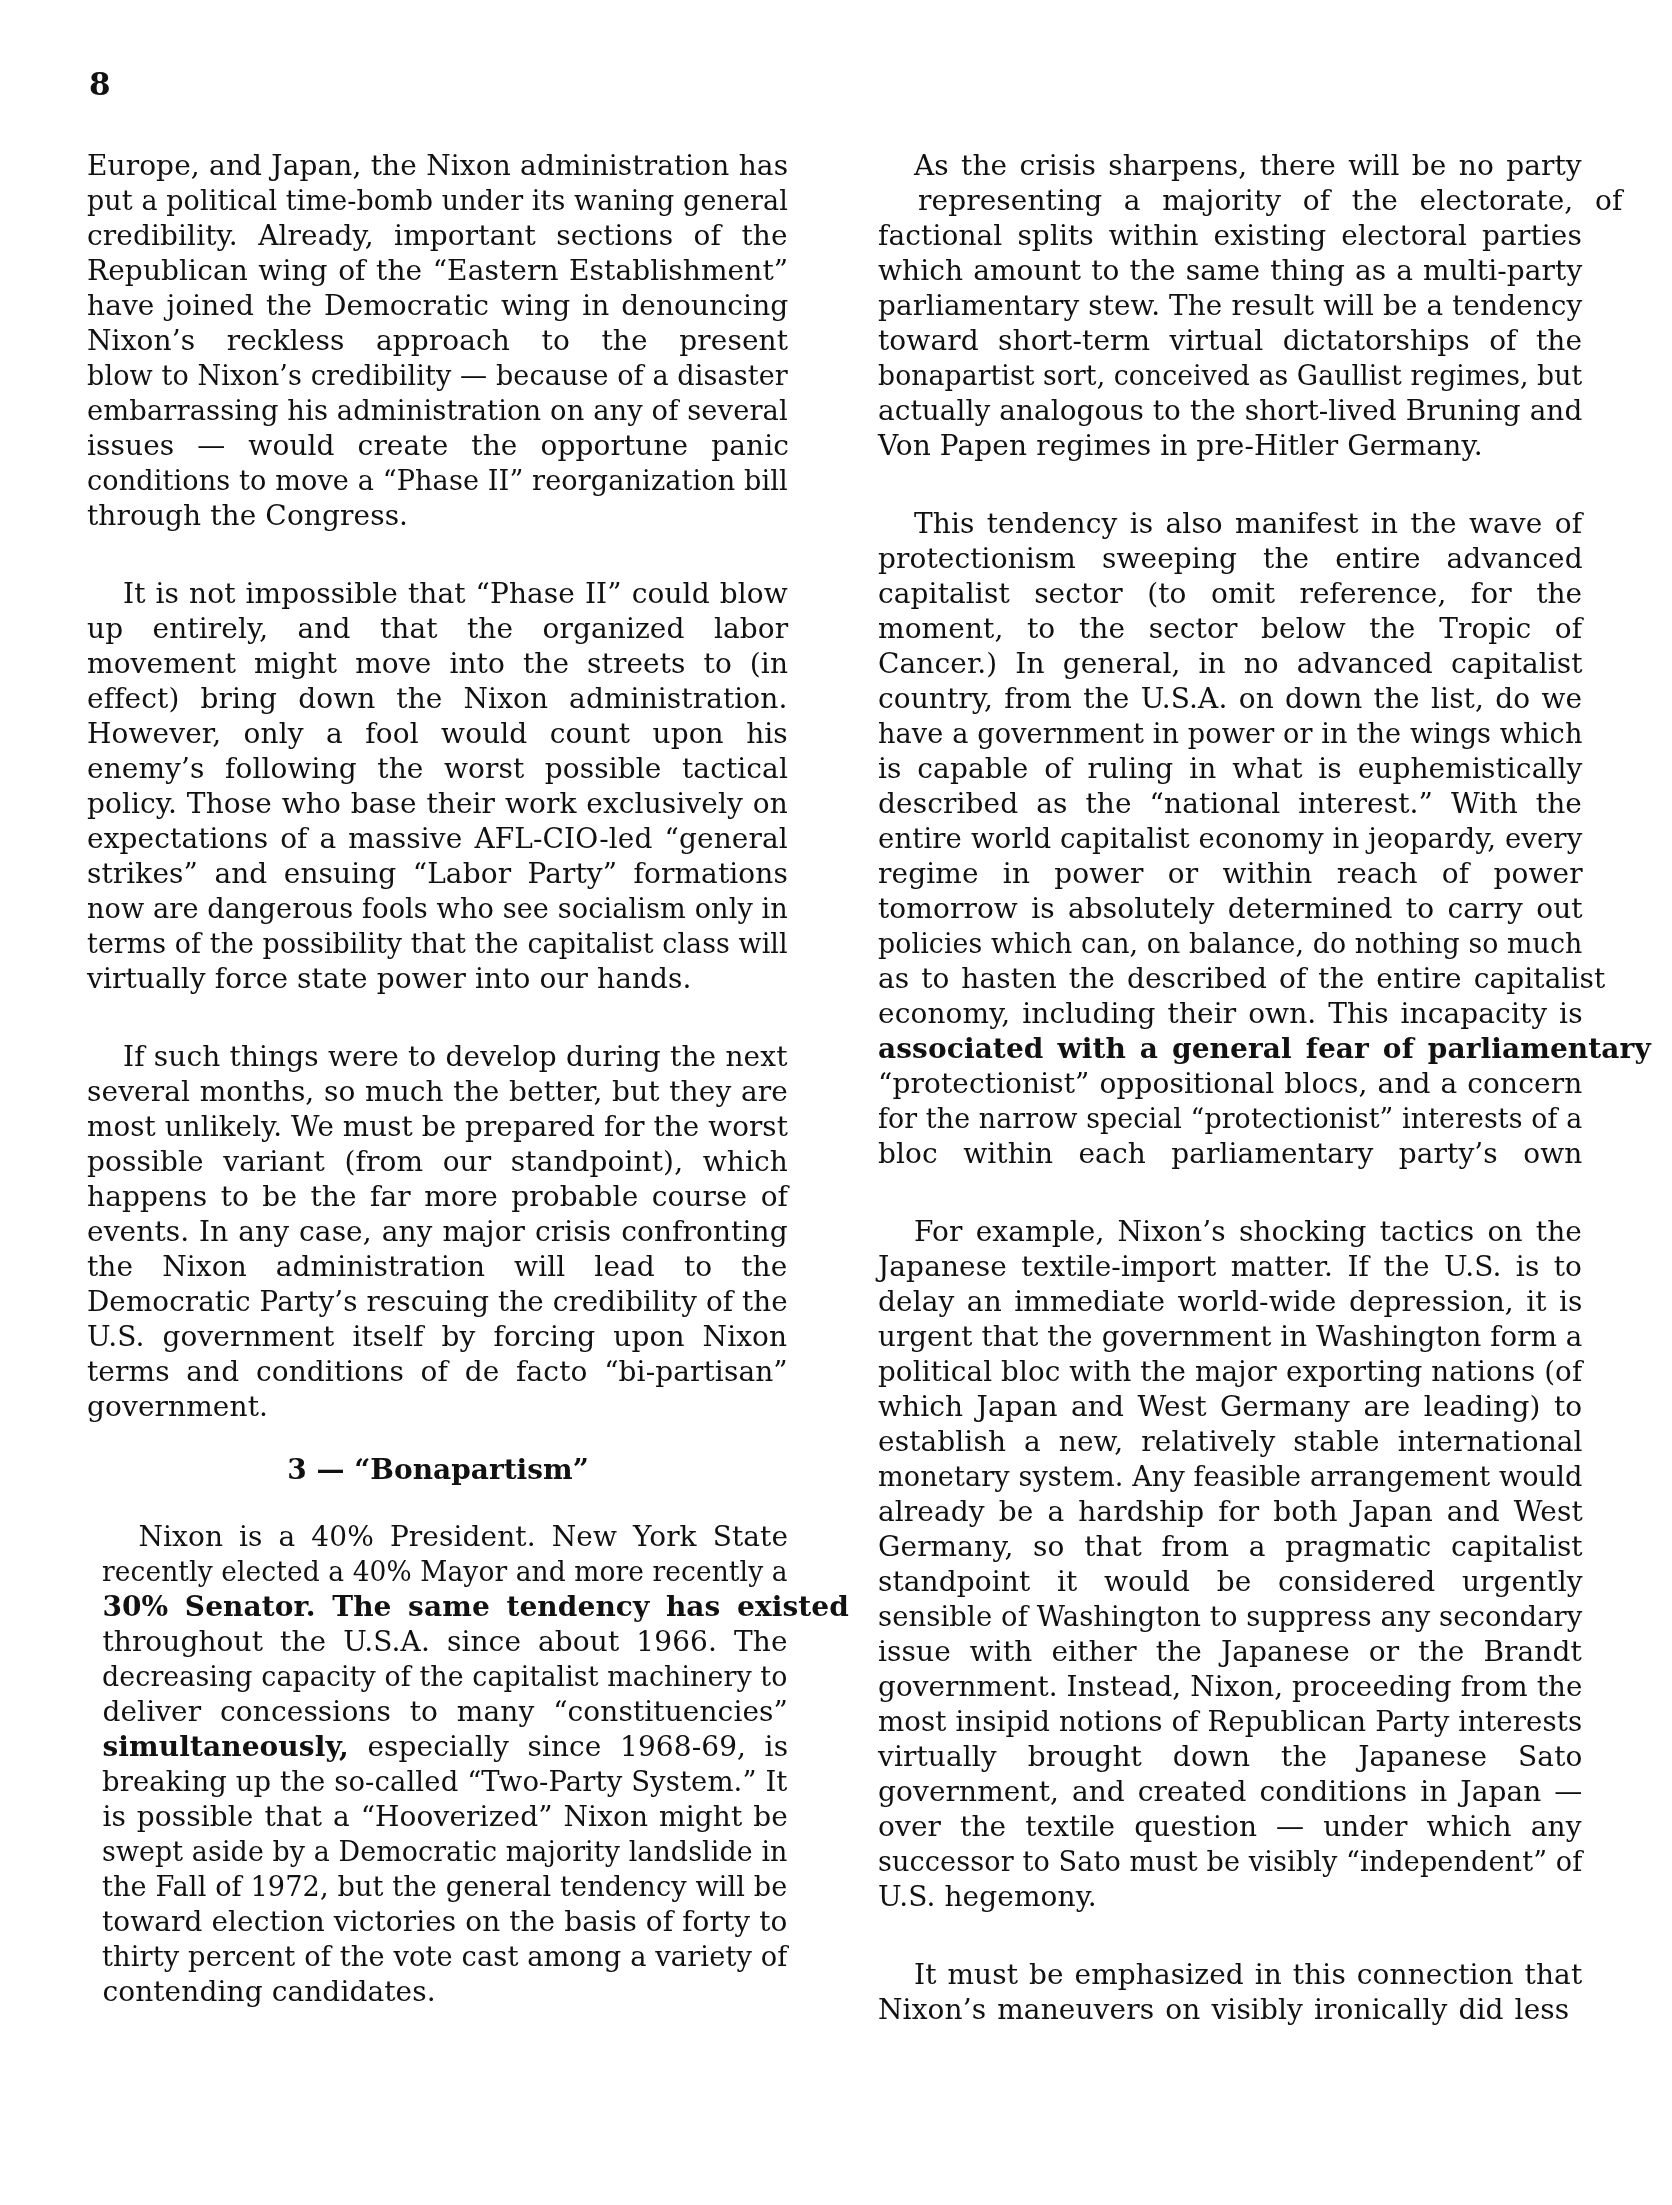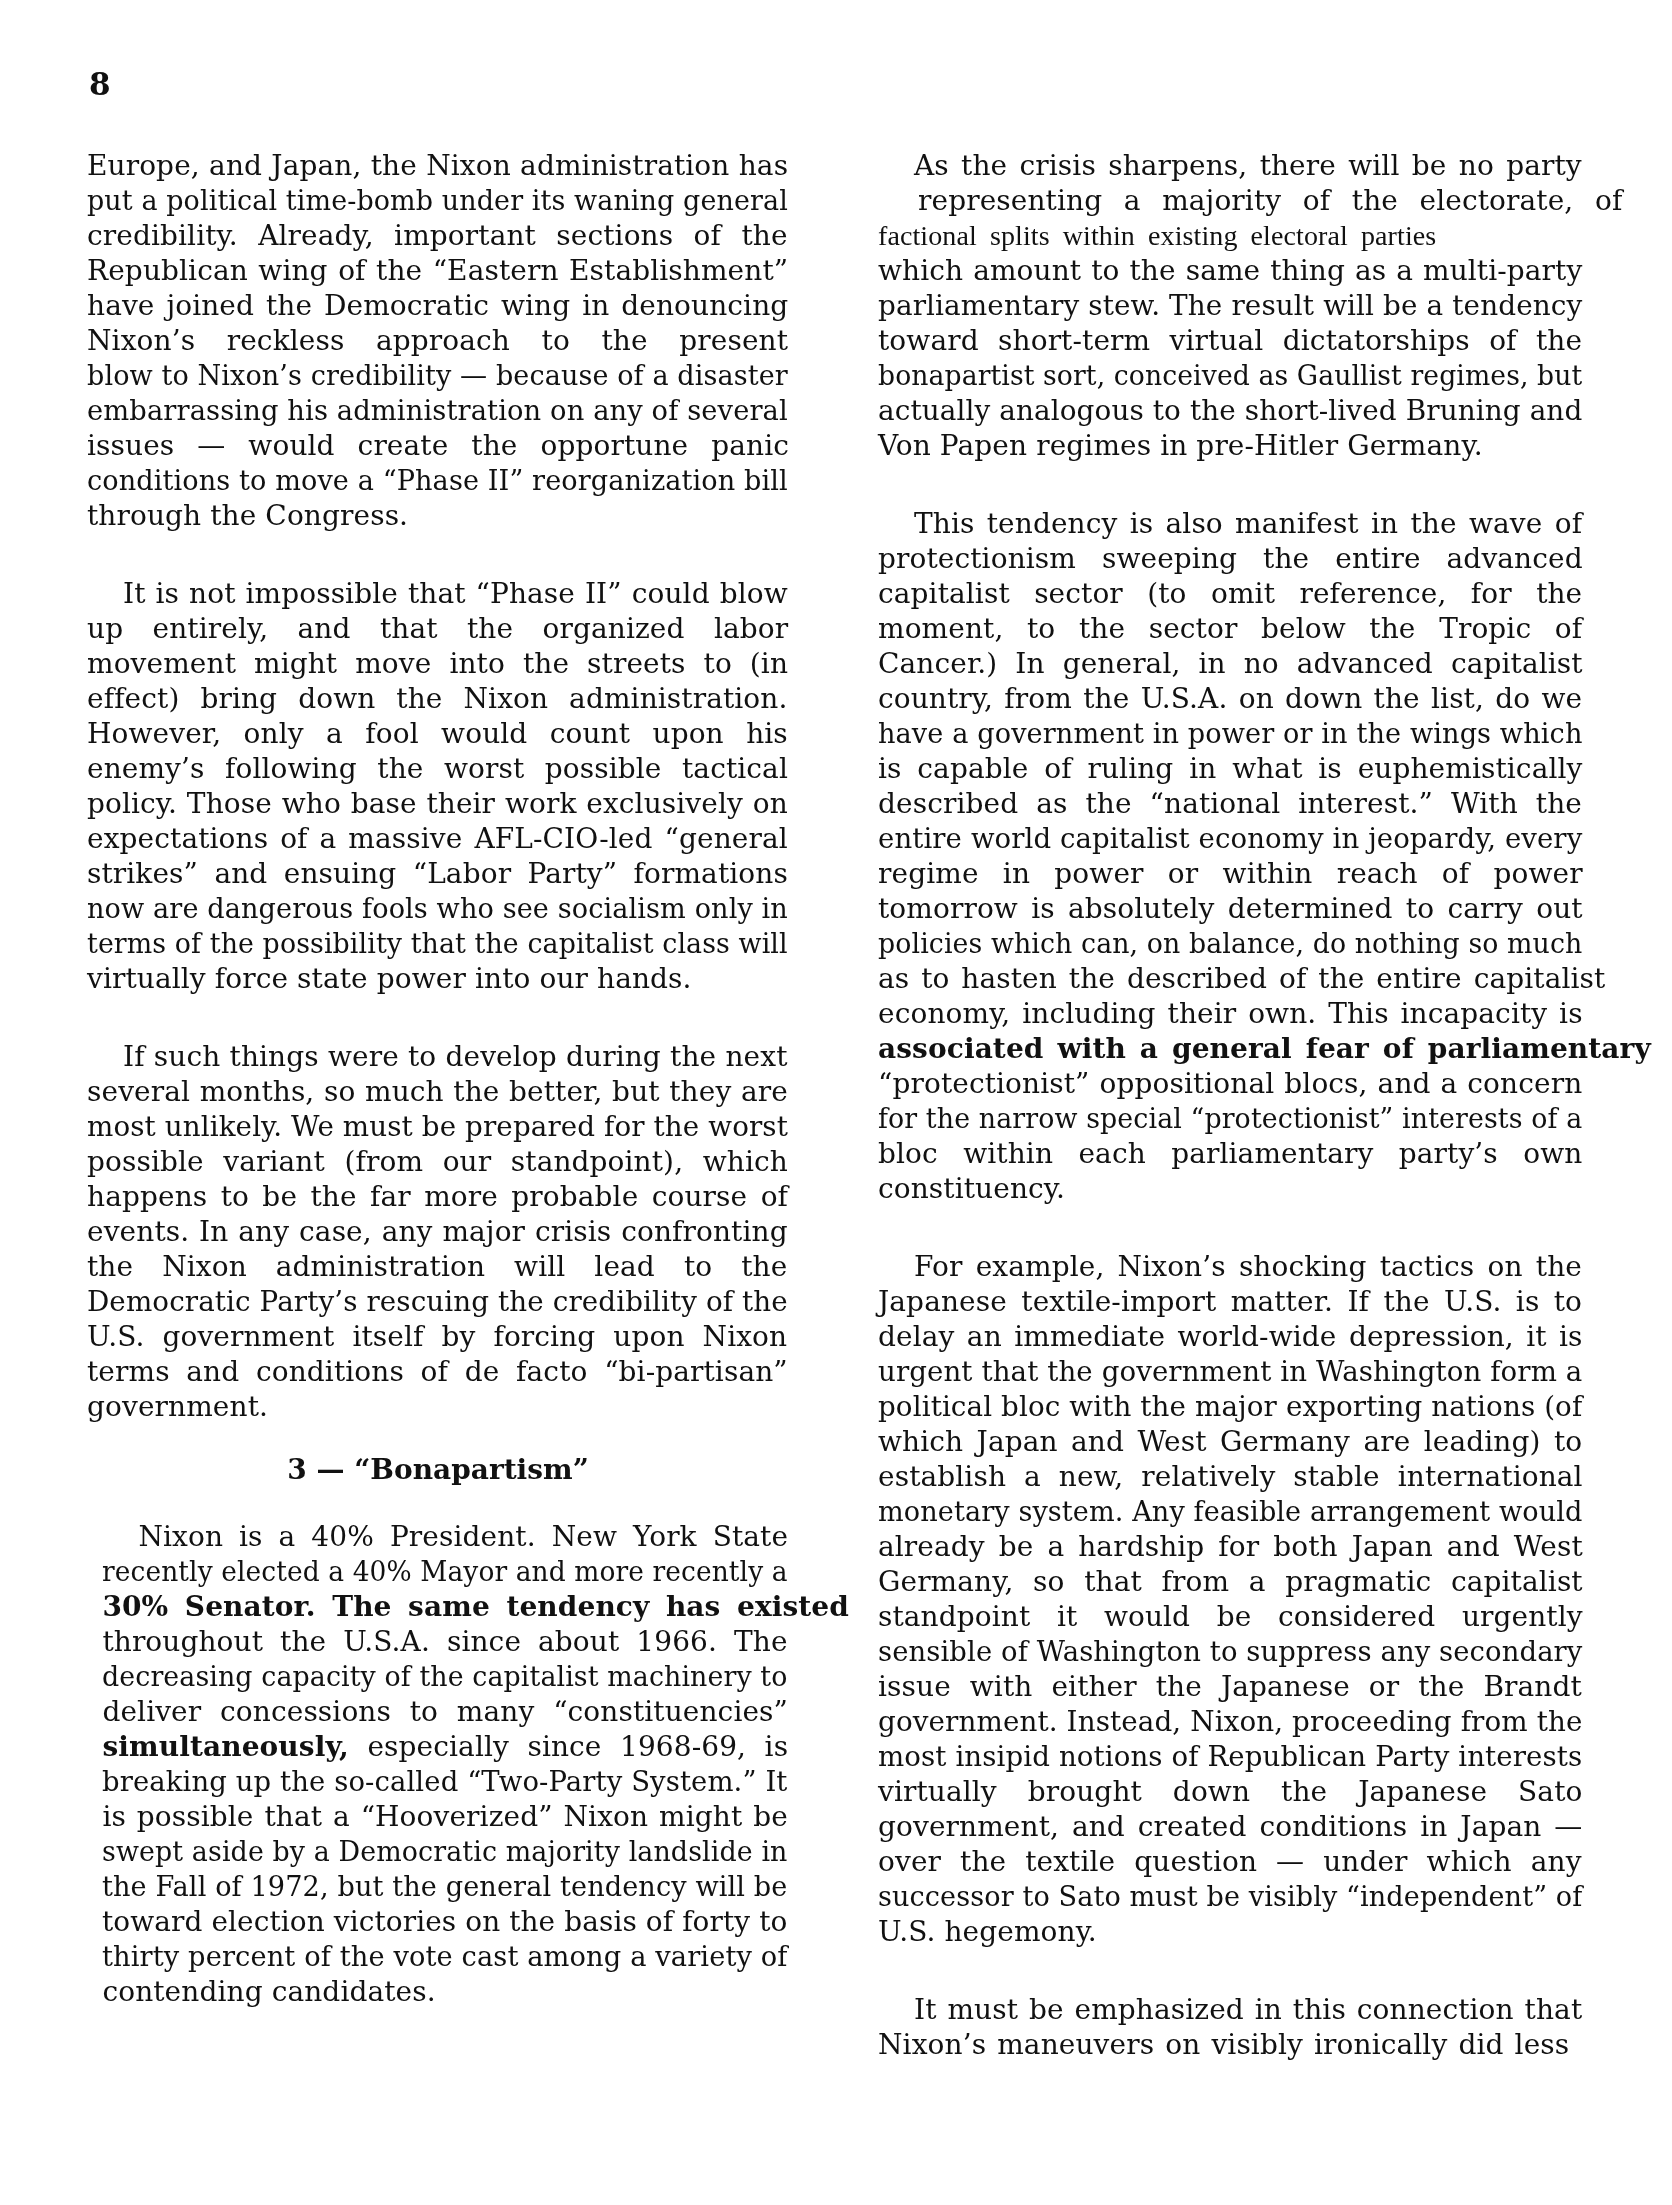--- a/index.html
+++ b/index.html
@@ -86,21 +86,21 @@
       <span class="line" style="display: block; white-space: nowrap; text-align-last: auto; width: auto; transform-origin: left center; transform: scaleX(0.9697);">the Fall of 1972, but the general tendency will be</span>
       <span class="line" style="display: block; white-space: nowrap; text-align-last: auto; width: auto; transform-origin: left center; transform: scaleX(0.9976);">toward election victories on the basis of forty to</span>
       <span class="line" style="display: block; white-space: nowrap; text-align-last: auto; width: auto; transform-origin: left center; transform: scaleX(0.9747);">thirty percent of the vote cast among a variety of</span>
       <span class="line last" style="display: block;">contending candidates.</span>
     </div>
   </div>
 <div class="column col-right" id="col-right">
     <div class="para">
       <span class="line indent" style="display: block; white-space: nowrap; text-align-last: auto; width: auto; word-spacing: 3.3px;">As the crisis sharpens, there will be no party</span>
       <span class="line" style="display: block; white-space: nowrap; text-align-last: auto; width: auto; word-spacing: 12.6px; margin-left: 40px;">representing a majority of the electorate, of</span>
-      <span class="line" style="display: block; white-space: nowrap; text-align-last: auto; width: auto; word-spacing: 6px; font-family: Liberation Serif, serif;">factional splits within existing electoral parties</span>
+      <span class="line" style="display: block; white-space: nowrap; text-align-last: auto; width: auto; word-spacing: 6px;">factional splits within existing electoral parties</span>
       <span class="line" style="display: block; white-space: nowrap; text-align-last: auto; width: auto; word-spacing: 1px;">which amount to the same thing as a multi-party</span>
       <span class="line" style="display: block; white-space: nowrap; text-align-last: auto; width: auto; transform-origin: left center; transform: scaleX(0.9954);">parliamentary stew. The result will be a tendency</span>
       <span class="line" style="display: block; white-space: nowrap; text-align-last: auto; width: auto; word-spacing: 10.4px;">toward short-term virtual dictatorships of the</span>
       <span class="line" style="display: block; white-space: nowrap; text-align-last: auto; width: auto; transform-origin: left center; transform: scaleX(0.9519);">bonapartist sort, conceived as Gaullist regimes, but</span>
       <span class="line" style="display: block; white-space: nowrap; text-align-last: auto; width: auto; transform-origin: left center; transform: scaleX(0.9949);">actually analogous to the short-lived Bruning and</span>
       <span class="line last" style="display: block;">Von Papen regimes in pre-Hitler Germany.</span>
     </div>
     <div class="gap"></div>
     <div class="para">
       <span class="line indent" style="display: block; white-space: nowrap; text-align-last: auto; width: auto; word-spacing: 3.3px;">This tendency is also manifest in the wave of</span>
@@ -115,21 +115,20 @@
       <span class="line" style="display: block; white-space: nowrap; text-align-last: auto; width: auto; transform-origin: left center; transform: scaleX(0.9843);">entire world capitalist economy in jeopardy, every</span>
       <span class="line" style="display: block; white-space: nowrap; text-align-last: auto; width: auto; word-spacing: 15.3px;">regime in power or within reach of power</span>
       <span class="line" style="display: block; white-space: nowrap; text-align-last: auto; width: auto; word-spacing: 4.3px;">tomorrow is absolutely determined to carry out</span>
       <span class="line" style="display: block; white-space: nowrap; text-align-last: auto; width: auto; transform-origin: left center; transform: scaleX(0.9568);">policies which can, on balance, do nothing so much</span>
       <span class="line" style="display: block; white-space: nowrap; text-align-last: auto; width: auto; word-spacing: 2.9px;">as to hasten the described of the entire capitalist</span>
       <span class="line" style="display: block; white-space: nowrap; text-align-last: auto; width: auto; word-spacing: 2.9px;">economy, including their own. This incapacity is</span>
       <span class="line" style="display: block; white-space: nowrap; text-align-last: auto; width: auto; word-spacing: 4.1px; font-weight: bold;">associated with a general fear of parliamentary</span>
       <span class="line" style="display: block; white-space: nowrap; text-align-last: auto; width: auto; word-spacing: 1px;">“protectionist” oppositional blocs, and a concern</span>
       <span class="line" style="display: block; white-space: nowrap; text-align-last: auto; width: auto; transform-origin: left center; transform: scaleX(0.9593);">for the narrow special “protectionist” interests of a</span>
       <span class="line" style="display: block; white-space: nowrap; text-align-last: auto; width: auto; word-spacing: 16.4px;">bloc within each parliamentary party’s own</span>
-      <span class="line last" style="display: block;">constituency.</span>
     </div>
     <div class="gap"></div>
     <div class="para">
       <span class="line indent" style="display: block; white-space: nowrap; text-align-last: auto; width: auto; word-spacing: 4.2px;">For example, Nixon’s shocking tactics on the</span>
       <span class="line" style="display: block; white-space: nowrap; text-align-last: auto; width: auto; word-spacing: 5.4px;">Japanese textile-import matter. If the U.S. is to</span>
       <span class="line" style="display: block; white-space: nowrap; text-align-last: auto; width: auto; word-spacing: 3.4px;">delay an immediate world-wide depression, it is</span>
       <span class="line" style="display: block; white-space: nowrap; text-align-last: auto; width: auto; transform-origin: left center; transform: scaleX(0.9871);">urgent that the government in Washington form a</span>
       <span class="line" style="display: block; white-space: nowrap; text-align-last: auto; width: auto; transform-origin: left center; transform: scaleX(0.9915);">political bloc with the major exporting nations (of</span>
       <span class="line" style="display: block; white-space: nowrap; text-align-last: auto; width: auto; word-spacing: 4.4px;">which Japan and West Germany are leading) to</span>
       <span class="line" style="display: block; white-space: nowrap; text-align-last: auto; width: auto; word-spacing: 9px;">establish a new, relatively stable international</span>

